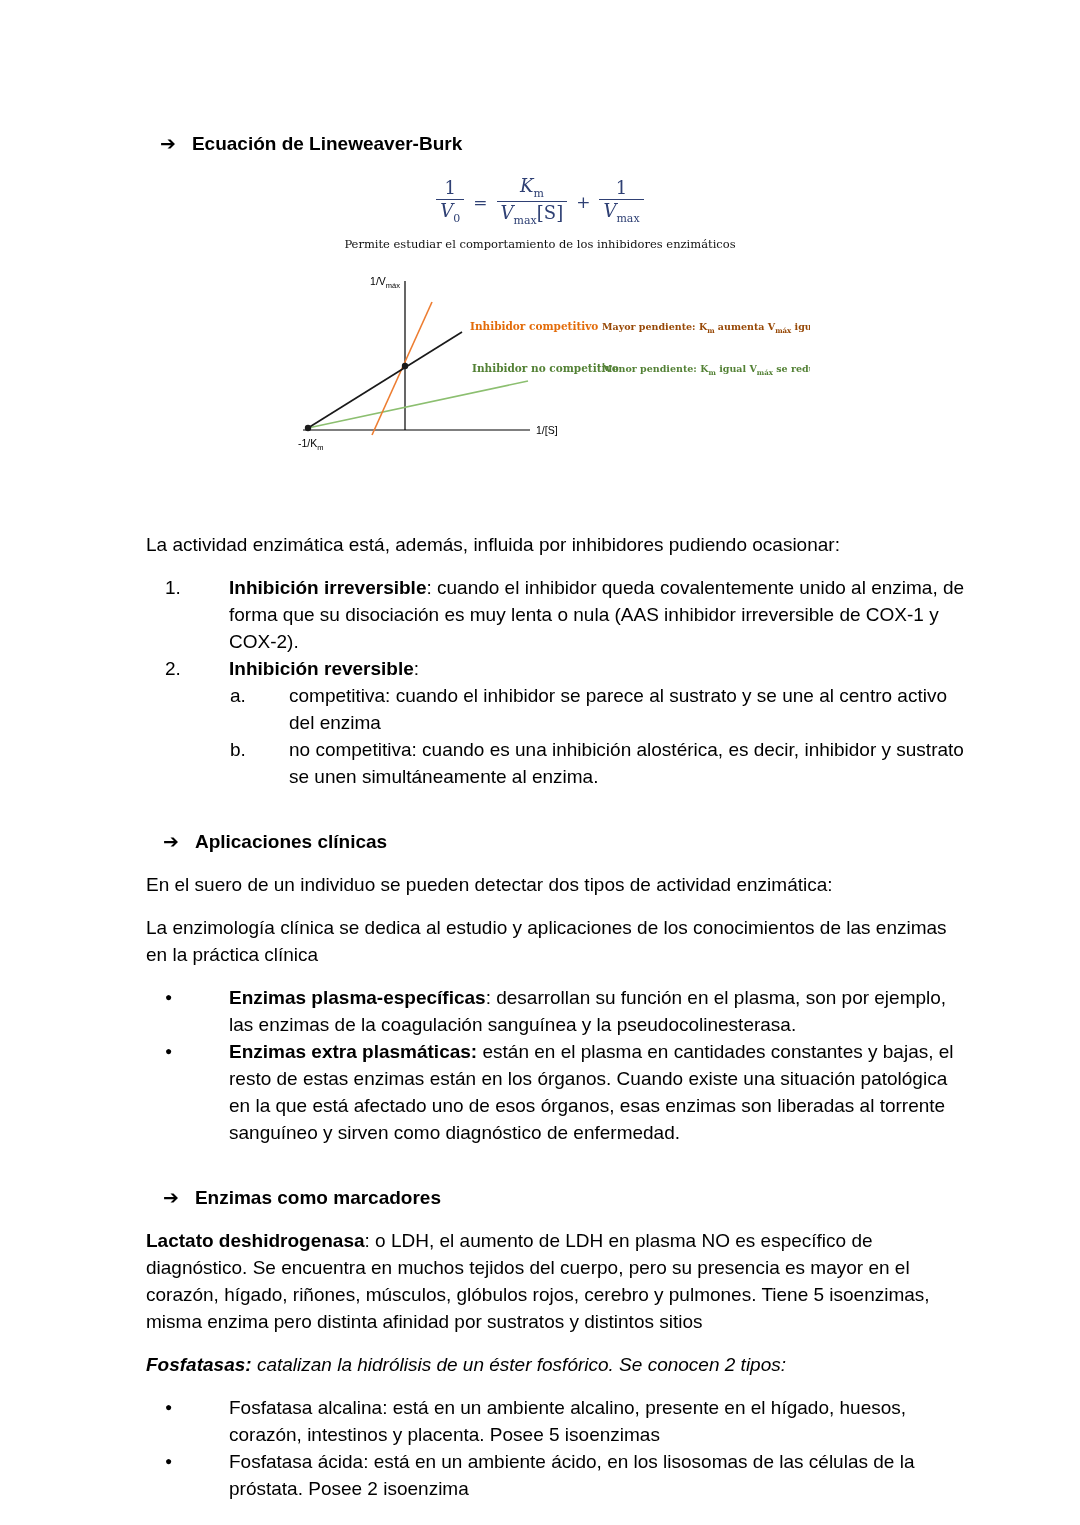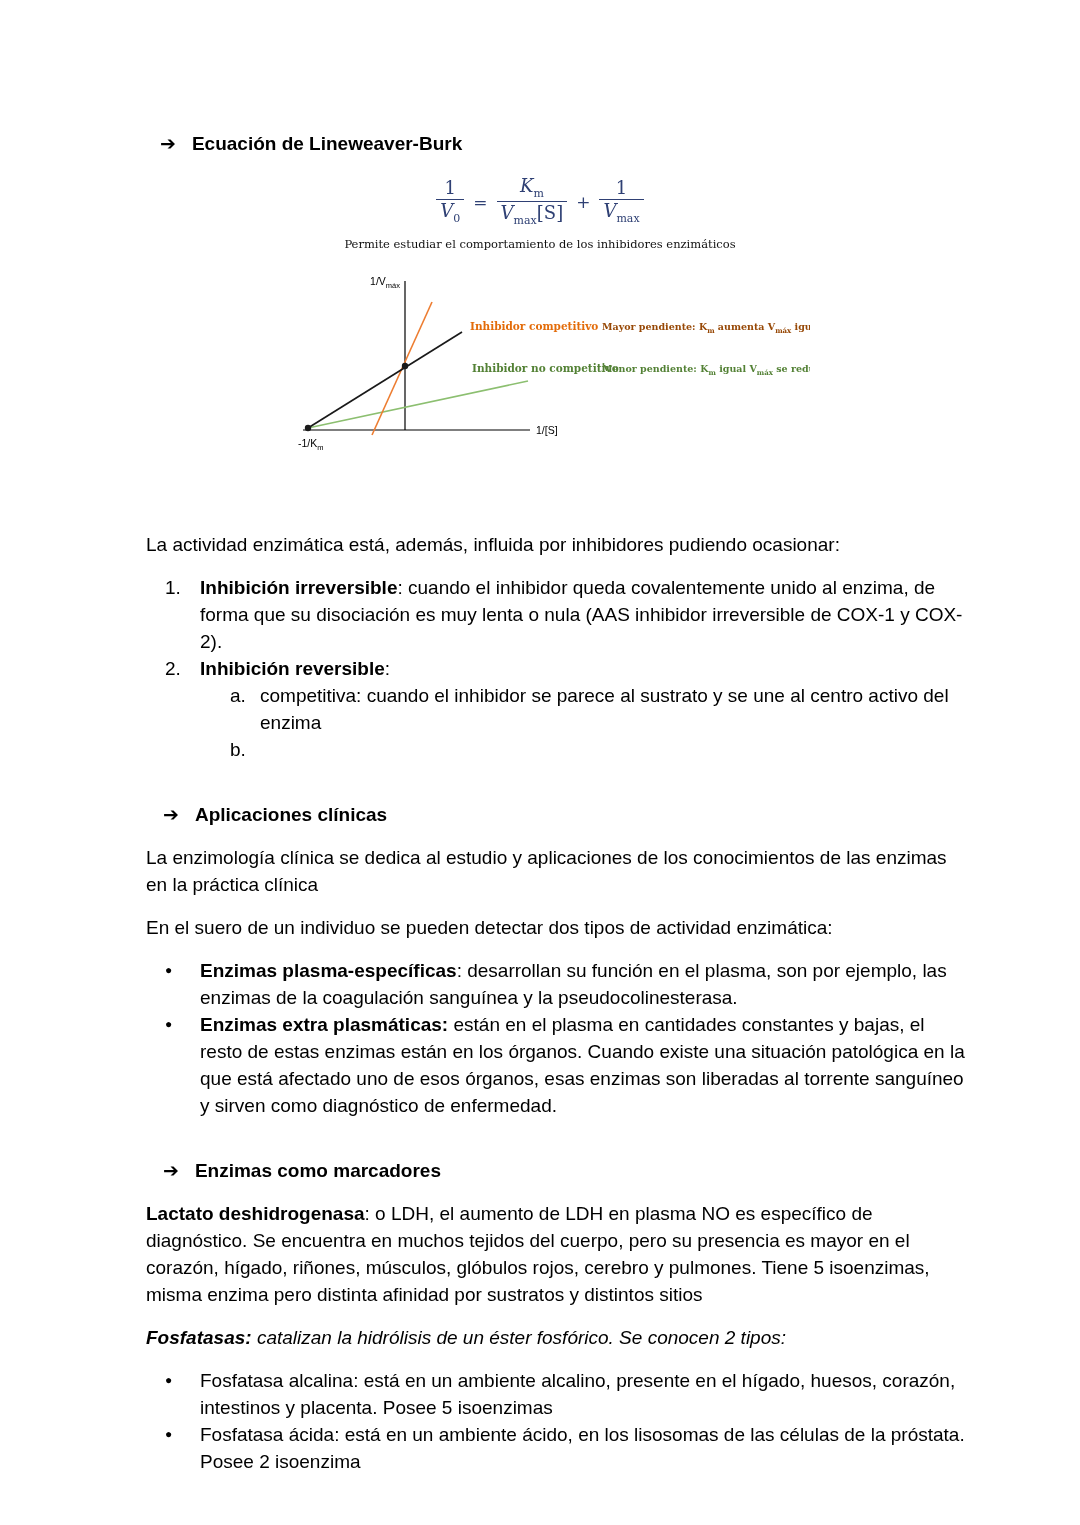--- a/index.html
+++ b/index.html
@@ -35,21 +35,21 @@
   .graph .legend-name { font-family:"DejaVu Serif", serif; font-weight:bold; font-size:10.5px; }
   .graph .legend-note { font-family:"DejaVu Serif", serif; font-weight:bold; font-size:9.5px; }
   .graph .axis-label { font-size:10.5px; }
 
   
   .flow { position:absolute; left:130px; top:515px; width:835px; font-size:19px; line-height:27px; }
   .flow p { margin:16px; }
   .li { display:flex; }
   .li .marker { flex:0 0 35px; margin-left:35px; }
   .li.sub .marker { margin-left:100px; flex:0 0 30px; }
-  .li .text { flex:1; }
+  .li .text { flex:1;margin-left:29px; }
   .marker.bullet { font-size:12px; line-height:27px; }
   .sec-heading { margin:38px 0 0 33px; }
   .mt-blank { margin-top:27px;font-style:italic; }
   b { font-weight:700; }
 </style>
 </head>
 <body>
 
 <div class="page">
 
@@ -113,29 +113,30 @@
     <div class="li">
       <span class="marker">2.</span>
       <span class="text"><b>Inhibición reversible</b><span>:</span></span>
     </div>
     <div class="li sub">
       <span class="marker">a.</span>
       <span class="text">competitiva: cuando el inhibidor se parece al sustrato y se une al centro activo del enzima</span>
     </div>
     <div class="li sub">
       <span class="marker">b.</span>
+      <span class="text">no competitiva: cuando es una inhibición alostérica, es decir, inhibidor y sustrato se unen simultáneamente al enzima.</span>
     </div>
 
     <div class="heading sec-heading">
       <span class="arrow">➔</span>
       <span>Aplicaciones clínicas</span>
     </div>
 
+    <p>En el suero de un individuo se pueden detectar dos tipos de actividad enzimática:</p>
     <p>La enzimología clínica se dedica al estudio y aplicaciones de los conocimientos de las enzimas en la práctica clínica</p>
-    <p>En el suero de un individuo se pueden detectar dos tipos de actividad enzimática:</p>
 
     <div class="li">
       <span class="marker bullet">●</span>
       <span class="text"><b>Enzimas plasma-específicas</b><span>: desarrollan su función en el plasma, son por ejemplo, las enzimas de la coagulación sanguínea y la pseudocolinesterasa.</span></span>
     </div>
     <div class="li">
       <span class="marker bullet">●</span>
       <span class="text"><b>Enzimas extra plasmáticas:</b><span> están en el plasma en cantidades constantes y bajas, el resto de estas enzimas están en los órganos. Cuando existe una situación patológica en la que está afectado uno de esos órganos, esas enzimas son liberadas al torrente sanguíneo y sirven como diagnóstico de enfermedad.</span></span>
     </div>
 

